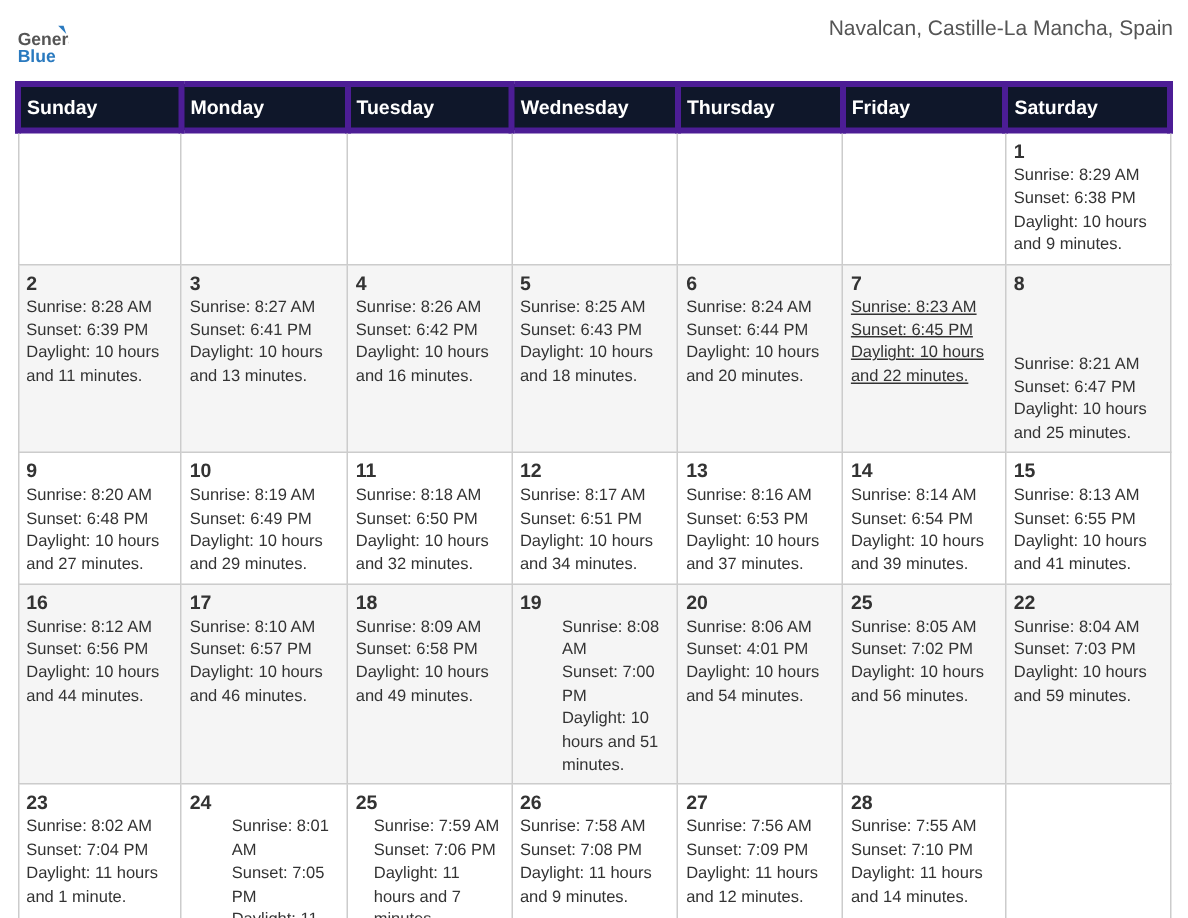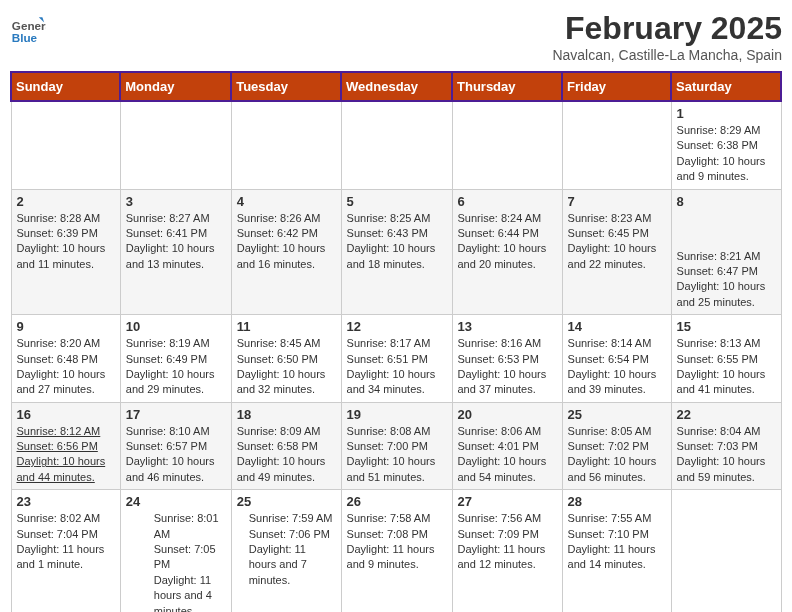--- a/index.html
+++ b/index.html
@@ -39,27 +39,27 @@
     .location-title {
       font-size: 14px;
       color: #555;
     }
     .calendar {
       width: 100%;
       border-collapse: collapse;
       border: 1px solid #ccc;
     }
     .calendar th {
-      background-color: #c2410c;
+      background-color: #0f172a;
       color: #fff;
       font-size: 13px;
       font-weight: bold;
       padding: 6px 4px;
       text-align: left;
-      border: 2px solid #4c1d95;
+      border: 4px solid #4c1d95;
     }
     .calendar td {
       vertical-align: top;
       border: 1px solid #ccc;
       padding: 4px 5px;
       width: 113px;
       min-height: 80px;
       font-size: 10.5px;
       color: #333;
     }
@@ -85,21 +85,20 @@
 
 <div class="header-area">
   <div class="logo">
     <svg class="logo-icon" viewBox="0 0 40 40">
       <text x="2" y="22" font-size="13" font-family="Arial" fill="#555" font-weight="bold">General</text>
       <text x="2" y="35" font-size="13" font-family="Arial" fill="#2a7abf" font-weight="bold">Blue</text>
       <polygon points="32,8 38,14 36,8" fill="#2a7abf"></polygon>
     </svg>
   </div>
   <div class="title-area">
-    <div class="month-title">February 2025</div>
     <div class="location-title">Navalcan, Castille-La Mancha, Spain</div>
   </div>
 </div>
 
 <table class="calendar">
   <thead>
     <tr>
     <th>Sunday</th>
         <th>Monday</th>
         <th>Tuesday</th>
@@ -150,21 +149,21 @@
 Daylight: 10 hours and 18 minutes.</div>
         </td>
         <td class="row-bg-light">
           <span class="day-num">6</span>
           <div class="day-info" style="white-space: pre-line;">Sunrise: 8:24 AM
 Sunset: 6:44 PM
 Daylight: 10 hours and 20 minutes.</div>
         </td>
         <td class="row-bg-light">
           <span class="day-num">7</span>
-          <div class="day-info" style="white-space: pre-line;">Sunrise: 8:23 AM
+          <div class="day-info" style="white-space: pre-line; text-decoration: underline;">Sunrise: 8:23 AM
 Sunset: 6:45 PM
 Daylight: 10 hours and 22 minutes.</div>
         </td>
         <td class="row-bg-light">
           <span class="day-num">8</span>
           <div class="day-info" style="white-space: pre-line; margin-top: 40px;">Sunrise: 8:21 AM
 Sunset: 6:47 PM
 Daylight: 10 hours and 25 minutes.</div>
         </td>
       </tr>
@@ -176,21 +175,21 @@
 Daylight: 10 hours and 27 minutes.</div>
         </td>
         <td class="row-bg-white">
           <span class="day-num">10</span>
           <div class="day-info" style="white-space: pre-line;">Sunrise: 8:19 AM
 Sunset: 6:49 PM
 Daylight: 10 hours and 29 minutes.</div>
         </td>
         <td class="row-bg-white">
           <span class="day-num">11</span>
-          <div class="day-info" style="white-space: pre-line;">Sunrise: 8:45 AM
+          <div class="day-info" style="white-space: pre-line;">Sunrise: 8:18 AM
 Sunset: 6:50 PM
 Daylight: 10 hours and 32 minutes.</div>
         </td>
         <td class="row-bg-white">
           <span class="day-num">12</span>
           <div class="day-info" style="white-space: pre-line;">Sunrise: 8:17 AM
 Sunset: 6:51 PM
 Daylight: 10 hours and 34 minutes.</div>
         </td>
         <td class="row-bg-white">
@@ -208,39 +207,39 @@
         <td class="row-bg-white">
           <span class="day-num">15</span>
           <div class="day-info" style="white-space: pre-line;">Sunrise: 8:13 AM
 Sunset: 6:55 PM
 Daylight: 10 hours and 41 minutes.</div>
         </td>
       </tr>
       <tr>
         <td class="row-bg-light">
           <span class="day-num">16</span>
-          <div class="day-info" style="white-space: pre-line; text-decoration: underline;">Sunrise: 8:12 AM
+          <div class="day-info" style="white-space: pre-line;">Sunrise: 8:12 AM
 Sunset: 6:56 PM
 Daylight: 10 hours and 44 minutes.</div>
         </td>
         <td class="row-bg-light">
           <span class="day-num">17</span>
           <div class="day-info" style="white-space: pre-line;">Sunrise: 8:10 AM
 Sunset: 6:57 PM
 Daylight: 10 hours and 46 minutes.</div>
         </td>
         <td class="row-bg-light">
           <span class="day-num">18</span>
           <div class="day-info" style="white-space: pre-line;">Sunrise: 8:09 AM
 Sunset: 6:58 PM
 Daylight: 10 hours and 49 minutes.</div>
         </td>
         <td class="row-bg-light">
           <span class="day-num">19</span>
-          <div class="day-info" style="white-space: pre-line;">Sunrise: 8:08 AM
+          <div class="day-info" style="white-space: pre-line; margin-left: 28px;">Sunrise: 8:08 AM
 Sunset: 7:00 PM
 Daylight: 10 hours and 51 minutes.</div>
         </td>
         <td class="row-bg-light">
           <span class="day-num">20</span>
           <div class="day-info" style="white-space: pre-line;">Sunrise: 8:06 AM
 Sunset: 4:01 PM
 Daylight: 10 hours and 54 minutes.</div>
         </td>
         <td class="row-bg-light">

